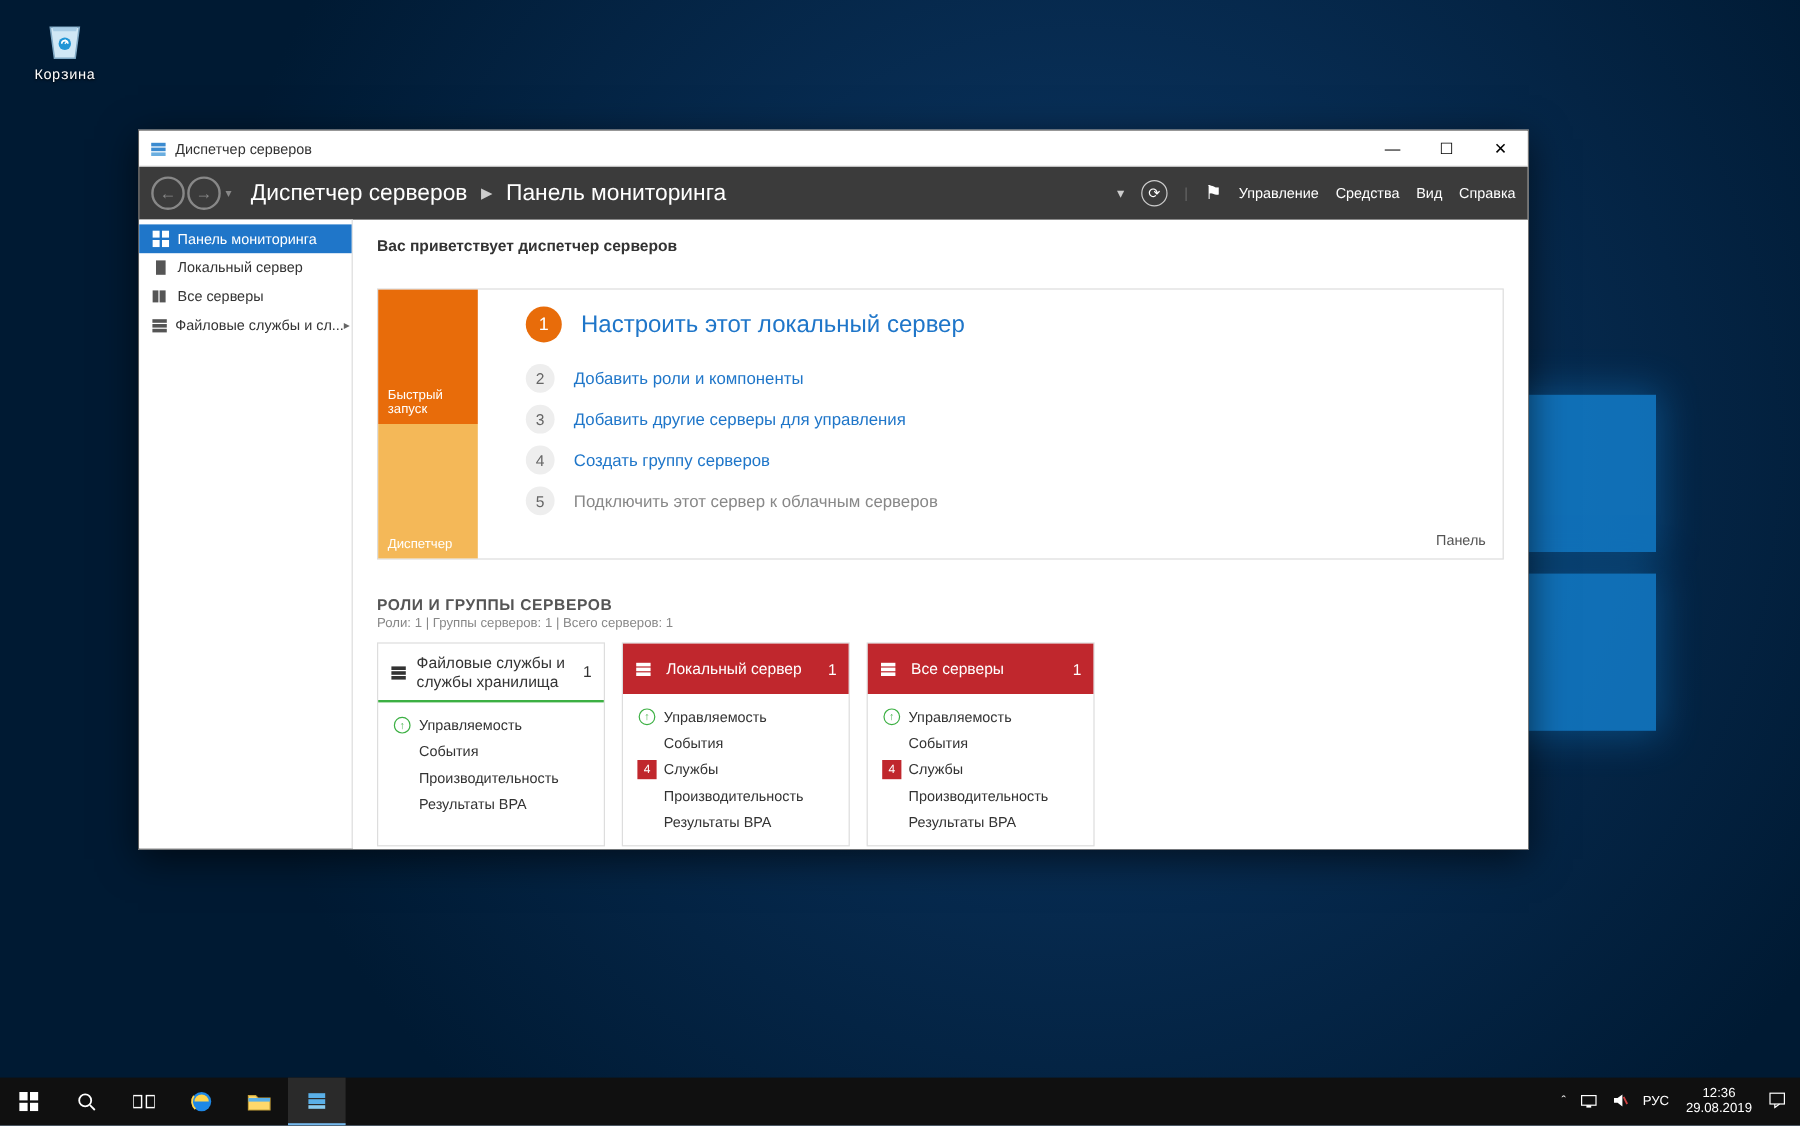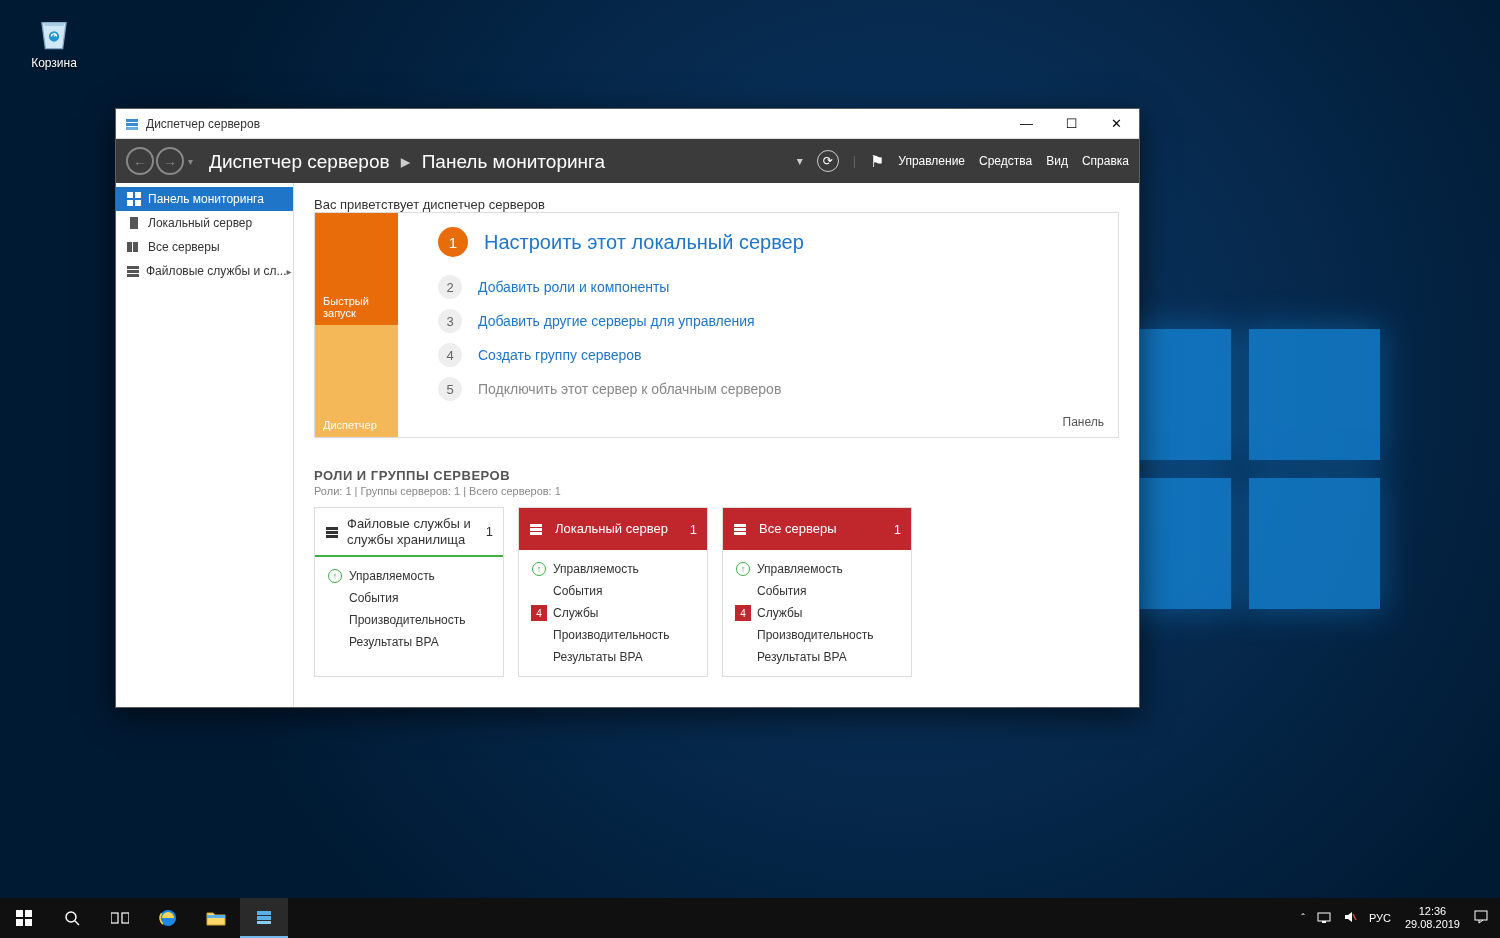--- a/index.html
+++ b/index.html
@@ -4,23 +4,23 @@
 <style>
   * { box-sizing: border-box; margin: 0; padding: 0; font-family: "Segoe UI", Arial, sans-serif; }
   body { width: 1500px; height: 938px; background: radial-gradient(circle at 60% 40%, #0d3a6a 0%, #001a33 70%); overflow: hidden; position: relative; }
   
   .win-logo { position: absolute; right: 120px; top: 50%; transform: translateY(-50%); width: 280px; height: 280px; display: grid; grid-template-columns: 1fr 1fr; grid-template-rows: 1fr 1fr; gap: 18px; opacity: 0.6; transform-origin: left center; }
   .win-logo div { background: #18a0ff; box-shadow: 0 0 30px 4px rgba(24,160,255,0.5); }
   
   .desktop-icon { position: absolute; top: 14px; left: 18px; width: 72px; text-align: center; cursor: pointer; }
   .desktop-icon .bin { width: 42px; height: 38px; margin: 0 auto 4px; position: relative; }
   .desktop-icon .bin svg { width: 100%; height: 100%; }
-  .desktop-icon .lbl { color: #fff; font-size: 12px; text-shadow: 0 1px 2px #000; }
+  .desktop-icon .lbl { color: #fff; font-size: 12px; text-shadow: 0 1px 2px #000; font-family: Liberation Mono, monospace; }
   
-  .window { position: absolute; top: 108px; left: 115px; width: 1025px; height: 600px; background: #fff; box-shadow: 0 8px 30px rgba(0,0,0,0.6); border: 1px solid #5d5d5d; }
+  .window { position: absolute; top: 108px; left: 115px; width: 1159px; height: 600px; background: #fff; box-shadow: 0 8px 30px rgba(0,0,0,0.6); border: 1px solid #5d5d5d; }
   .titlebar { height: 30px; background: #fff; display: flex; align-items: center; padding-left: 8px; border-bottom: 1px solid #ddd; }
   .titlebar .appicon { width: 16px; height: 16px; margin-right: 6px; display:inline-flex; align-items:center; justify-content:center;}
   .titlebar .title { font-size: 12px; color: #333; }
   .titlebar .winbtns { margin-left: auto; display: flex; }
   .titlebar .winbtns div { width: 45px; height: 30px; display: flex; align-items: center; justify-content: center; font-size: 13px; cursor: pointer; }
   .navbar { height: 44px; background: #3b3b3b; color: #fff; display: flex; align-items: center; padding: 0 10px; }
   .navcircle { width: 28px; height: 28px; border: 2px solid #888; border-radius: 50%; display: flex; align-items: center; justify-content: center; color: #888; margin-right: 2px; cursor: pointer; font-size: 14px; }
   .navdrop { color: #888; font-size: 10px; margin-left: 2px; margin-right: 16px; }
   .breadcrumb { font-size: 19px; font-weight: 300; }
   .breadcrumb .sep { margin: 0 6px; color: #ccc; }
@@ -28,21 +28,21 @@
   .nav-right .refresh { width: 22px; height: 22px; border: 1.5px solid #ccc; border-radius: 50%; display:flex; align-items:center; justify-content:center; font-size:12px;}
   .nav-right .flag { font-size: 16px; }
   .nav-right .mitem { cursor:pointer; }
   .body { display: flex; height: calc(100% - 74px); }
   .sidebar { width: 178px; background: #fff; border-right: 1px solid #ddd; padding-top: 4px; }
   .sidebar .item { display: flex; align-items: center; padding: 4px 10px; font-size: 12px; color: #333; cursor: pointer; white-space: nowrap; }
   .sidebar .item.active { background: #1f76c9; color: #fff; }
   .sidebar .item .ic { width: 16px; height: 16px; margin-right: 6px; display:inline-flex; align-items:center; justify-content:center;}
   .sidebar .item .arrow { margin-left: auto; font-size: 10px; color:#666;}
   .main { flex: 1; background: #fff; padding: 14px 20px; overflow: auto; }
-  .welcome-title { font-size: 13px; font-weight: normal; color: #333; margin-bottom: 0; }
+  .welcome-title { font-size: 13px; font-weight: bold; color: #333; margin-bottom: 28px; }
   .panel { border: 1px solid #ddd; display: flex; height: 226px; }
   .left-tabs { width: 83px; display: flex; flex-direction: column; }
   .left-tabs .t { flex: 1; display: flex; align-items: flex-end; padding: 6px 8px; font-size: 11px; color: #fff; cursor:pointer;}
   .left-tabs .t1 { background: #e86c0a; }
   .left-tabs .t2 { background: #f0a030; }
   .left-tabs .t3 { background: #f4b858; }
   .steps-area { flex: 1; padding: 14px 26px 6px 40px; position: relative; }
   .step { display: flex; align-items: center; margin-bottom: 10px; }
   .step .num { width: 24px; height: 24px; border-radius: 50%; display: flex; align-items: center; justify-content: center; font-size: 13px; margin-right: 16px; }
   .step.big .num { width: 30px; height: 30px; background: #e86c0a; color: #fff; font-size: 15px; }

